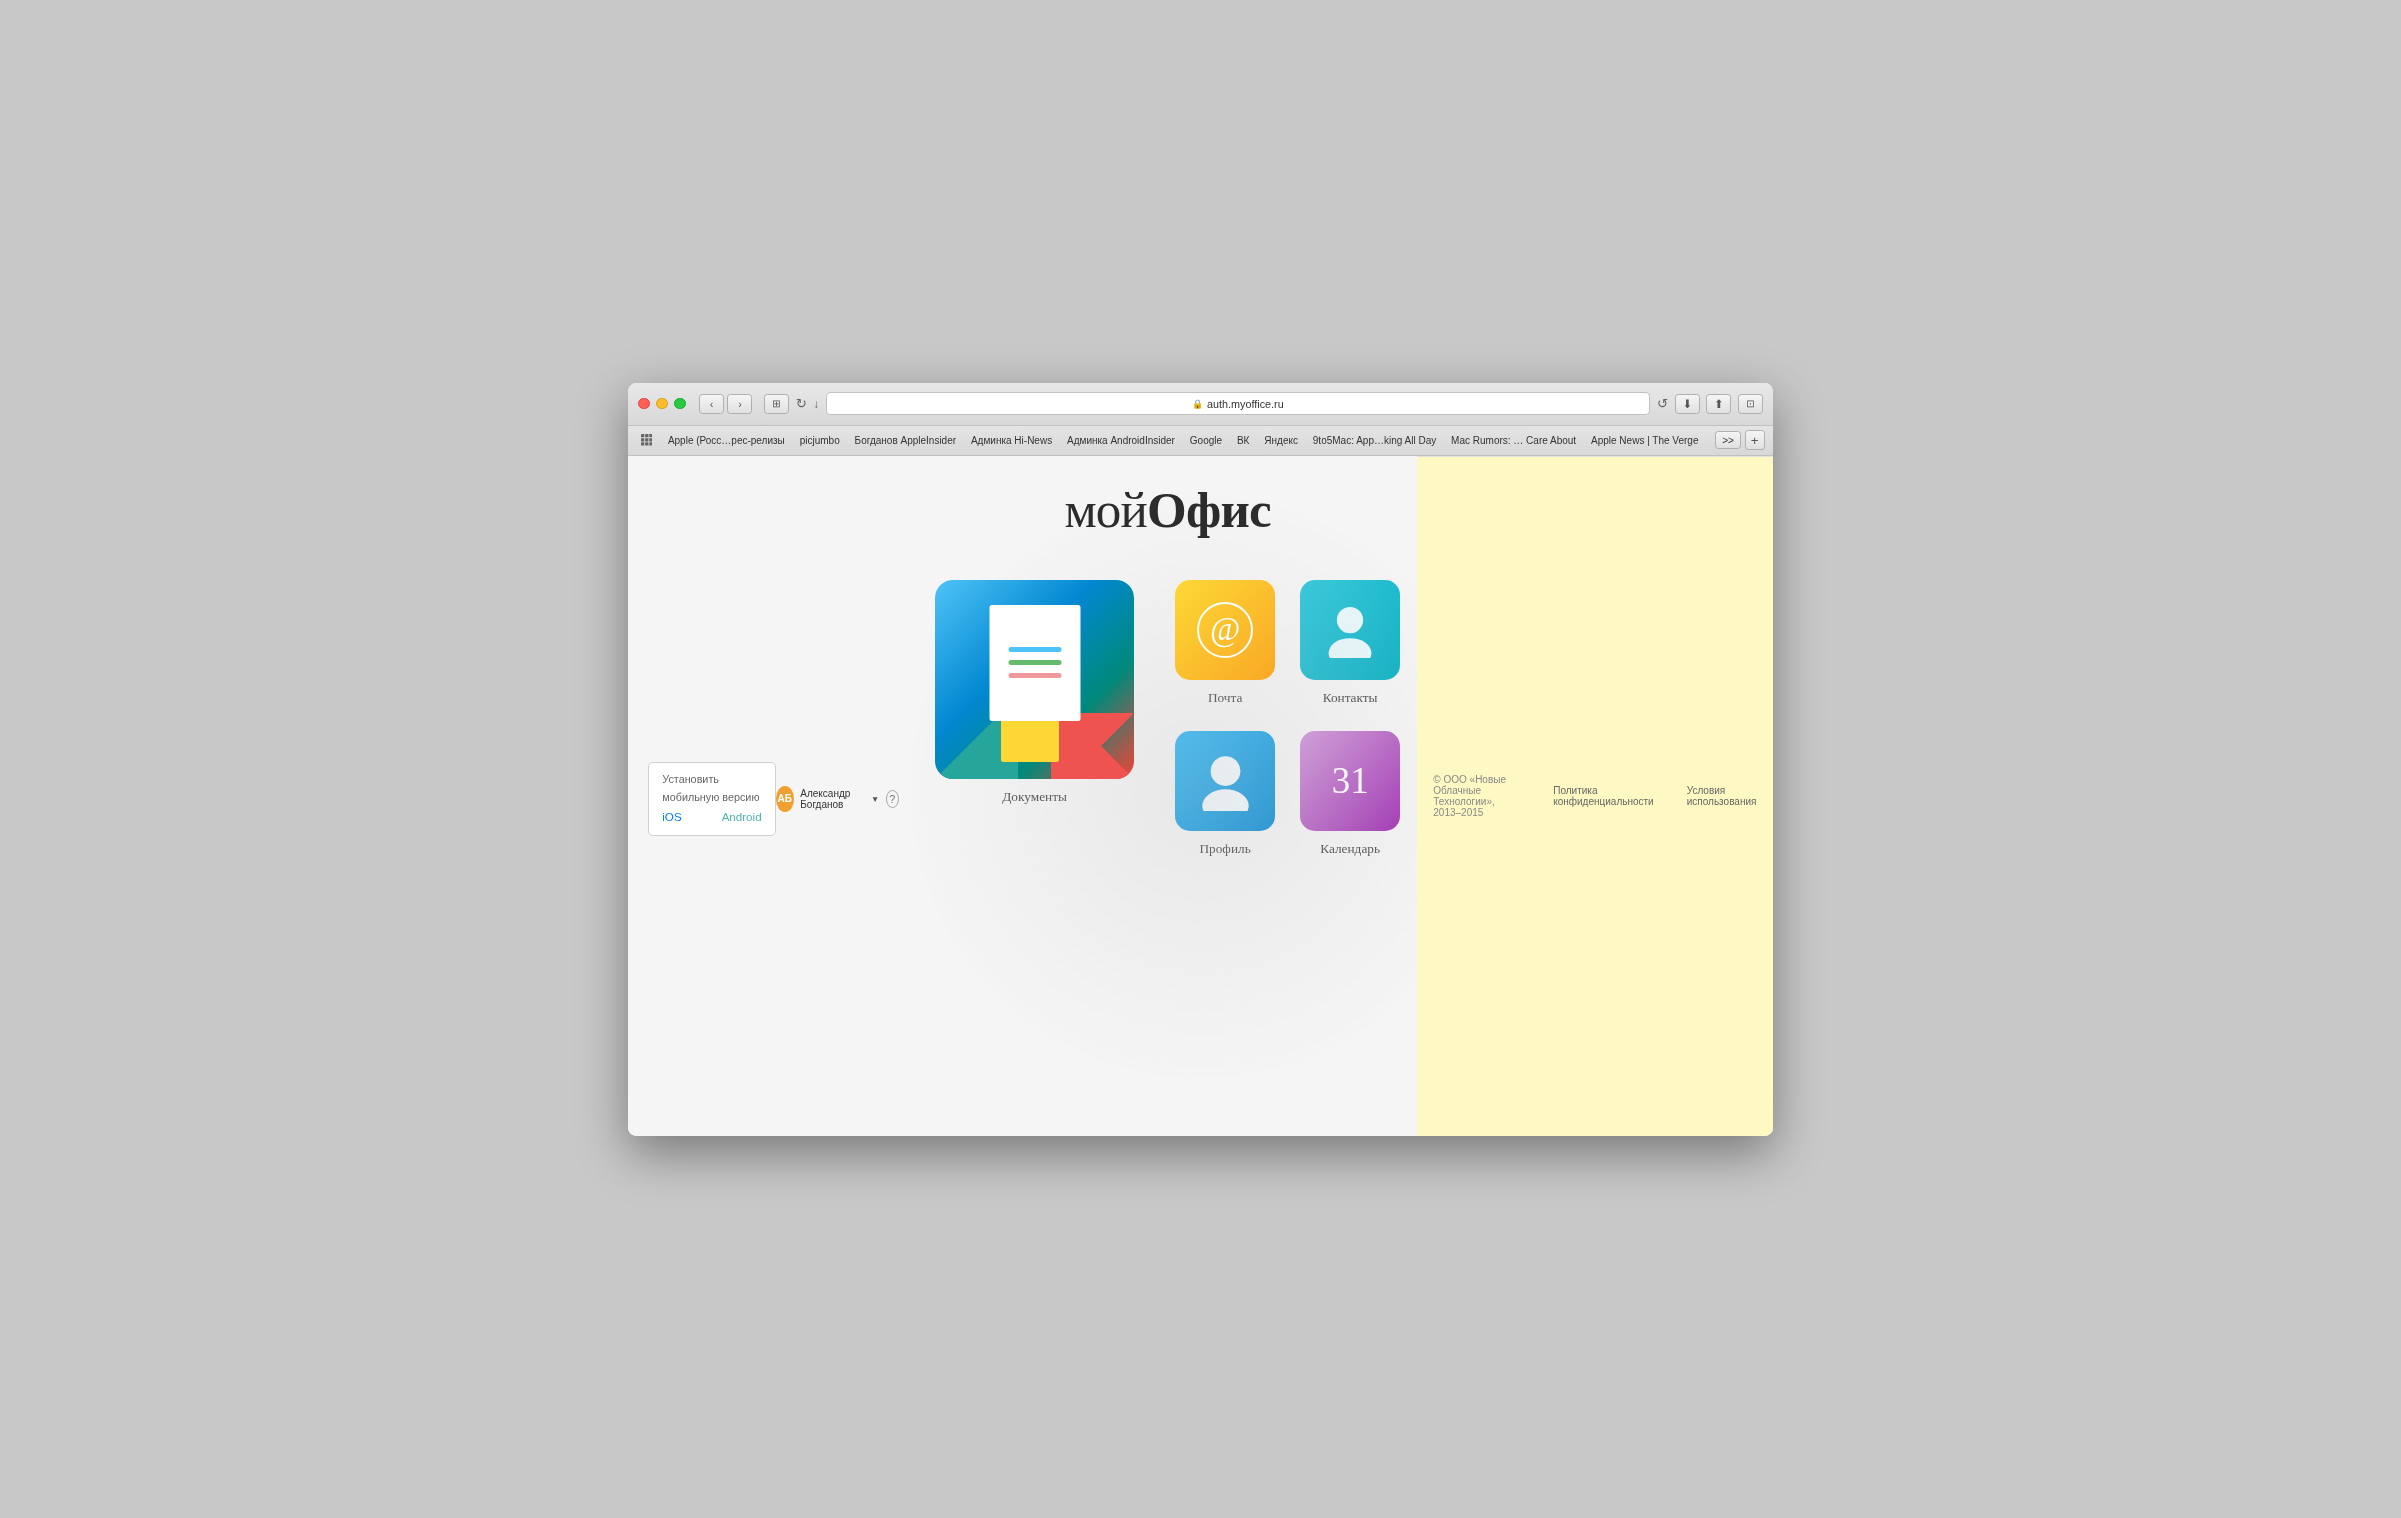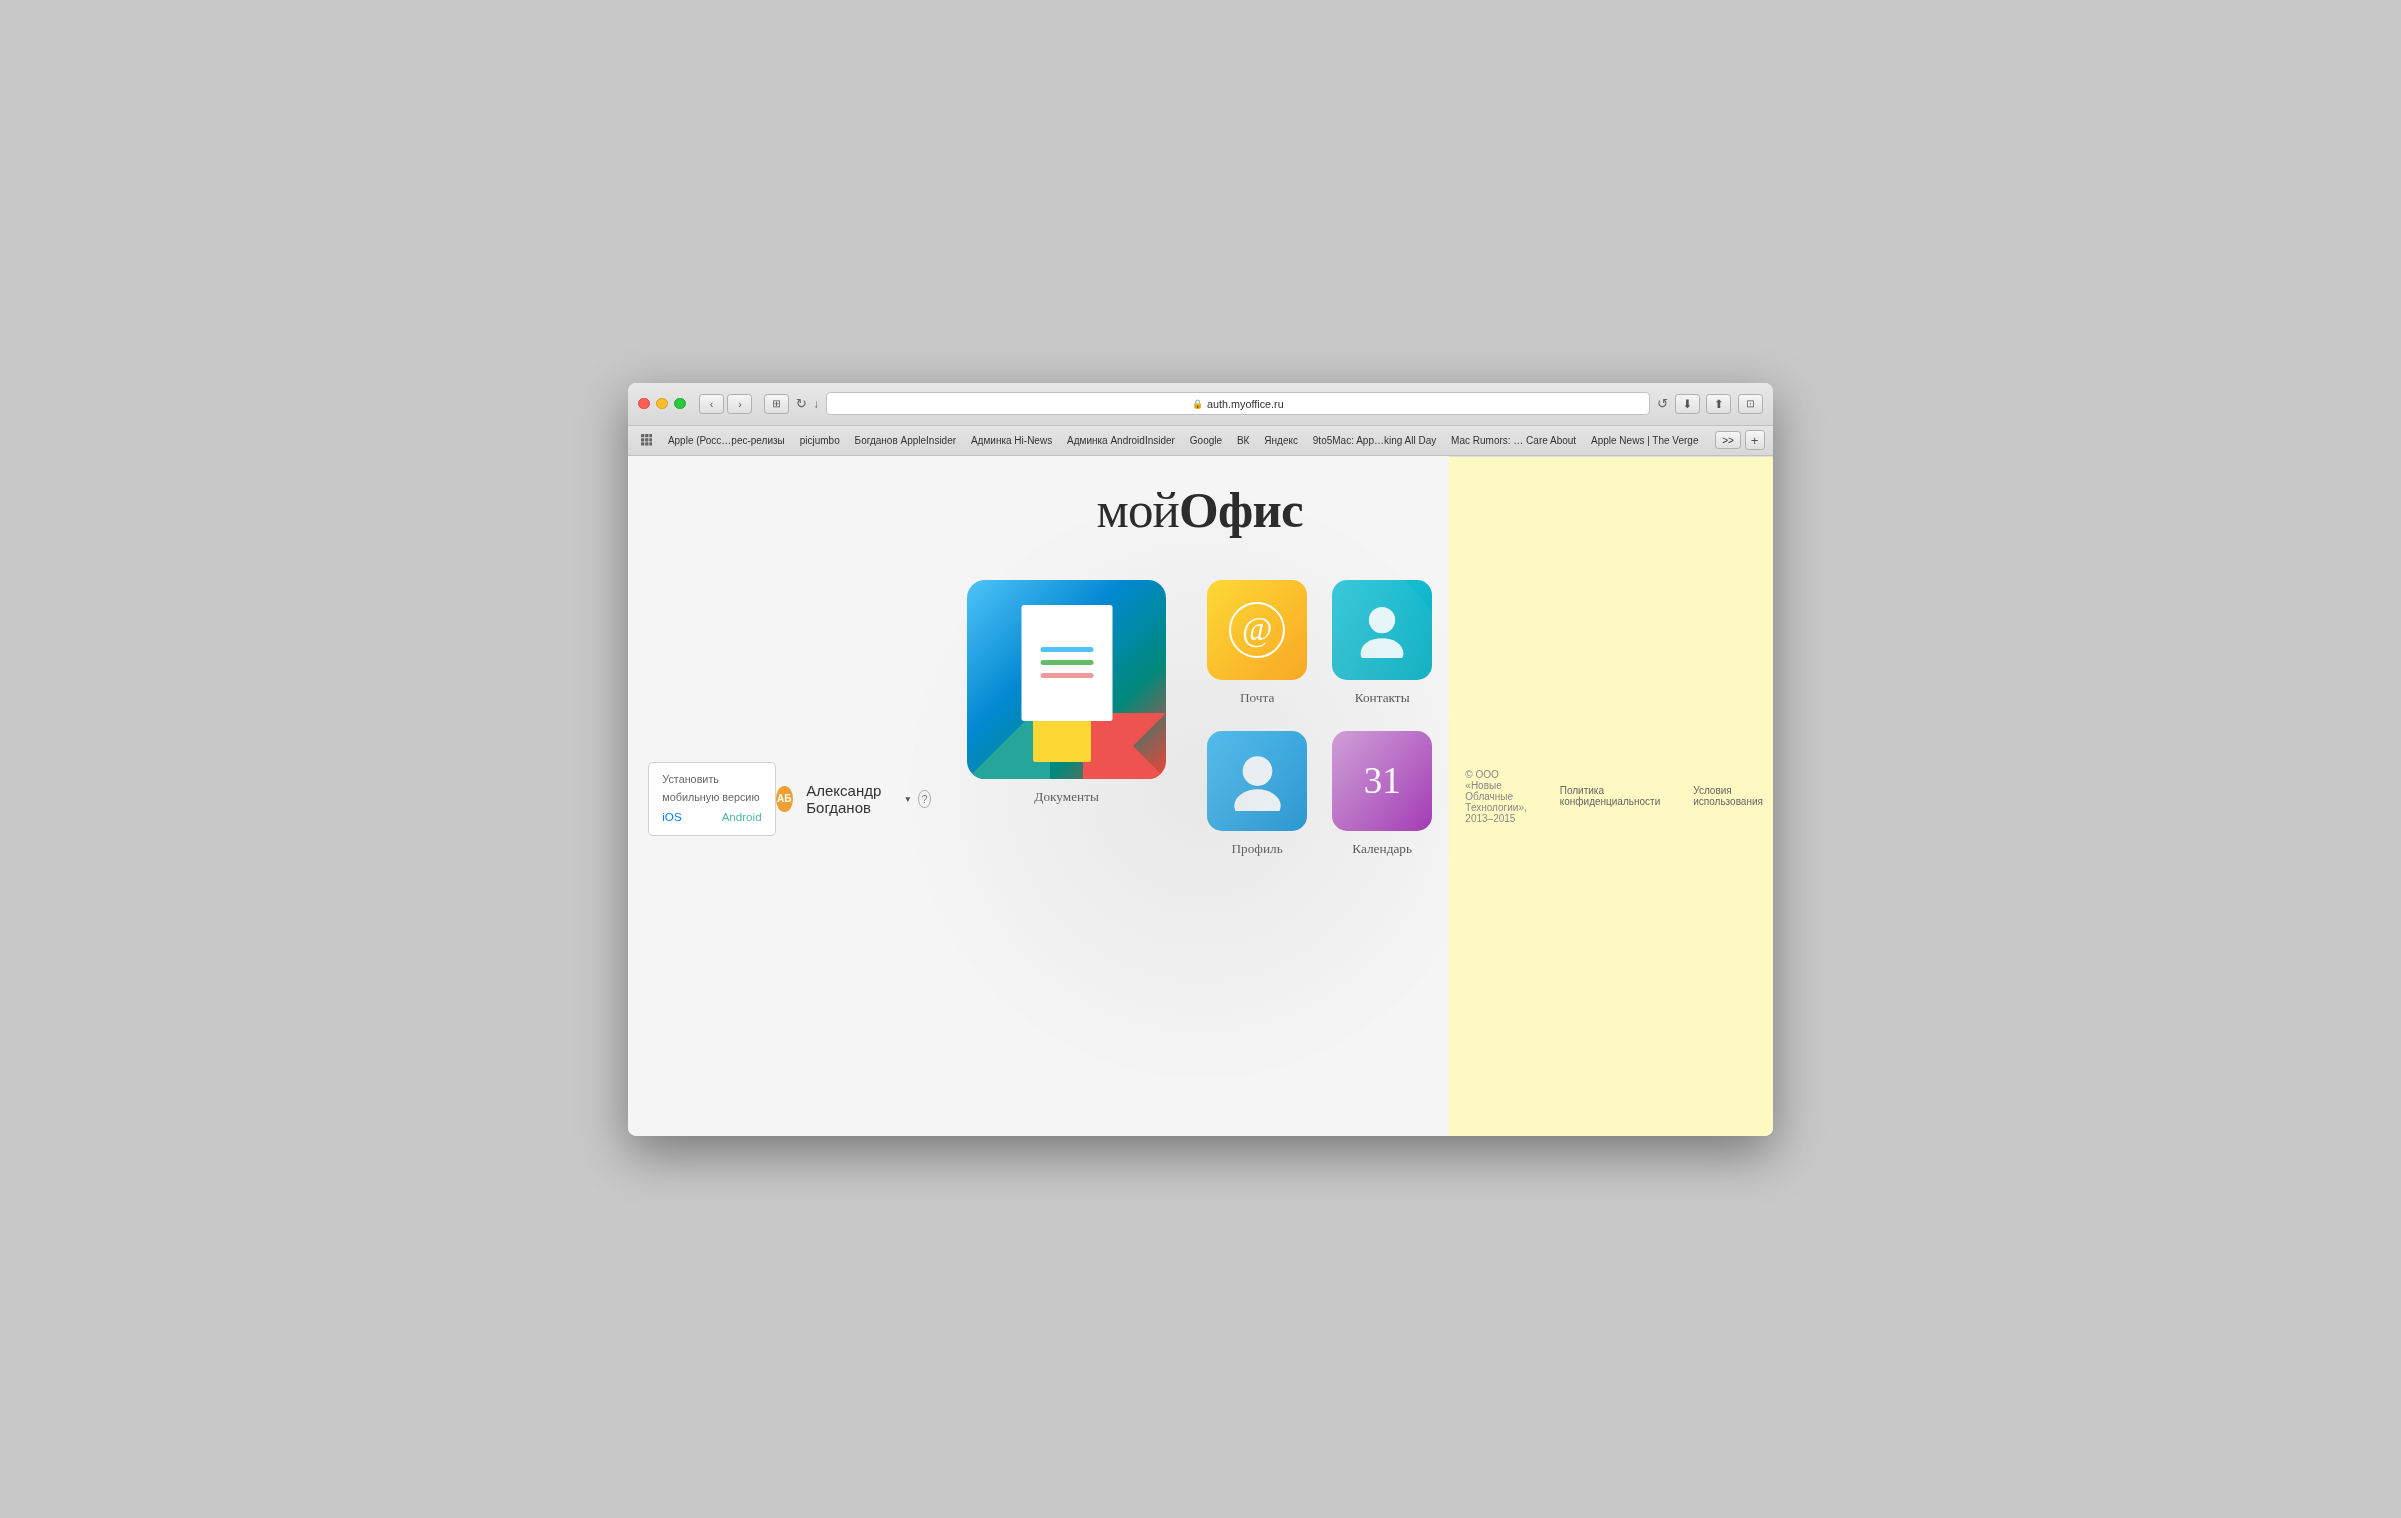--- a/index.html
+++ b/index.html
@@ -251,23 +251,22 @@
       background: #f0a030;
       display: flex;
       align-items: center;
       justify-content: center;
       color: white;
       font-size: 10px;
       font-weight: bold;
     }
 
     .user-name {
-      font-size: 15px;
+      font-size: 10px;
       color: #333;
-      margin-left: 7px;
     }
 
     .user-dropdown {
       color: #555;
       font-size: 8.3px;
     }
 
     .help-btn {
       width: 18px;
       height: 18px;

